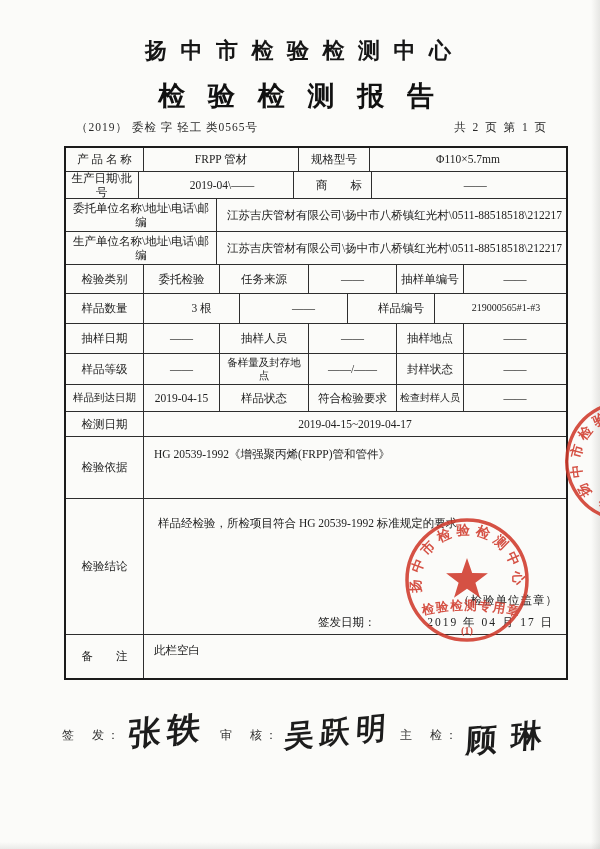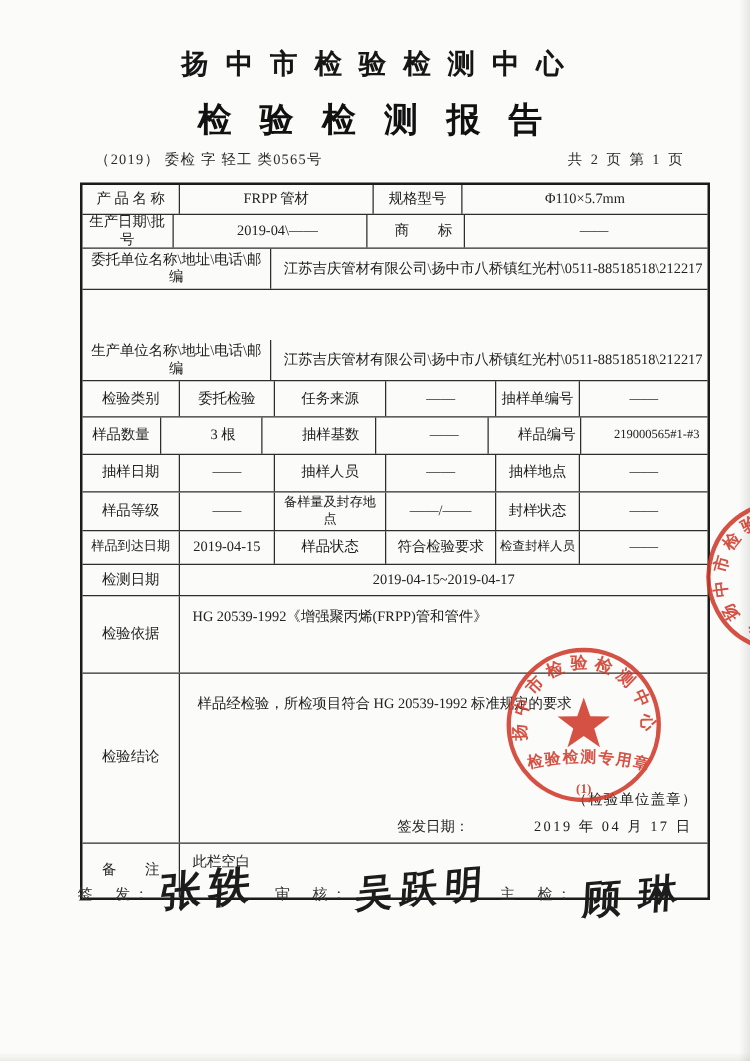--- a/index.html
+++ b/index.html
@@ -29,32 +29,32 @@
   .row.last{border-bottom:none;}
   .cell{border-right:1px solid #2e2e2e;box-sizing:border-box;display:flex;align-items:center;
     justify-content:center;text-align:center;font-size:11.5px;padding:2px 3px;line-height:1.25;color:#222;}
   .cell.end{border-right:none;}
   .cell.left{justify-content:flex-start;text-align:left;padding-left:10px;}
   
   .wA{width:78px;} .wB{width:155px;} .wC{width:71px;} .wD{width:196px;}
   .wE{width:151px;} .wF{width:349px;}
   .c1{width:78px;} .c2{width:76px;text-align:right;} .c3{width:89px;} .c4{width:88px;} .c5{width:67px;} .c6{width:102px;}
   
-  .h1{height:24px;} .h2{height:27px;gap:12px;} .h3{height:33px;} .h4{height:33px;margin-top:40px;}
+  .h1{height:24px;} .h2{height:27px;gap:12px;} .h3{height:33px;} .h4{height:33px;}
   .h5{height:29px;} .h6{height:30px;gap:20px;} .h7{height:30px;} .h8{height:31px;}
   .h9{height:27px;} .h10{height:25px;} .h11{height:62px;} .h12{height:136px;} .h13{height:43px;}
 
   .concl-cell{position:relative;display:block;padding:0;}
   .concl-text{position:absolute;left:14px;top:16px;width:360px;text-align:left;font-size:11.5px;line-height:1.4;}
   .stamp-note{position:absolute;right:8px;top:94px;font-size:11.5px;letter-spacing:1px;}
   .issue-line{position:absolute;left:0;right:12px;top:116px;text-align:right;font-size:11.5px;}
   .issue-line .gap{display:inline-block;width:46px;}
   .issue-line .dval{letter-spacing:2px;}
 
-  .signatures{position:absolute;left:62px;top:680px;width:512px;height:70px;
+  .signatures{position:absolute;left:62px;top:700px;width:512px;height:70px;
     display:flex;align-items:center;}
   .sig-label{font-size:12px;letter-spacing:3px;color:#333;white-space:nowrap;}
   .sig-name{font-family:"DejaVu Serif","Liberation Serif",serif;
     font-size:33px;font-weight:bold;color:#1c1c1c;white-space:nowrap;
     transform:rotate(-5deg) skewX(-8deg);letter-spacing:6px;line-height:1;}
   .sig-name.n1{margin:0 14px 10px 6px;}
   .sig-name.n2{margin:0 8px 6px 4px;font-size:30px;}
   .sig-name.n3{margin:4px 0 0 6px;font-size:31px;letter-spacing:14px;}
 
   .stamp{position:absolute;z-index:6;opacity:0.88;pointer-events:none;}
@@ -102,21 +102,20 @@
       <div class="cell c2">委托检验</div>
       <div class="cell c3">任务来源</div>
       <div class="cell c4">——</div>
       <div class="cell c5">抽样单编号</div>
       <div class="cell c6 end">——</div>
     </div>
 
     <div class="row h6">
       <div class="cell c1">样品数量</div>
       <div class="cell c2">3 根</div>
-      <div class="cell c3">抽样基数</div>
       <div class="cell c4">——</div>
       <div class="cell c5">样品编号</div>
       <div class="cell c6 end" style="font-size:10px;">219000565#1-#3</div>
     </div>
 
     <div class="row h7">
       <div class="cell c1">抽样日期</div>
       <div class="cell c2">——</div>
       <div class="cell c3">抽样人员</div>
       <div class="cell c4">——</div>

